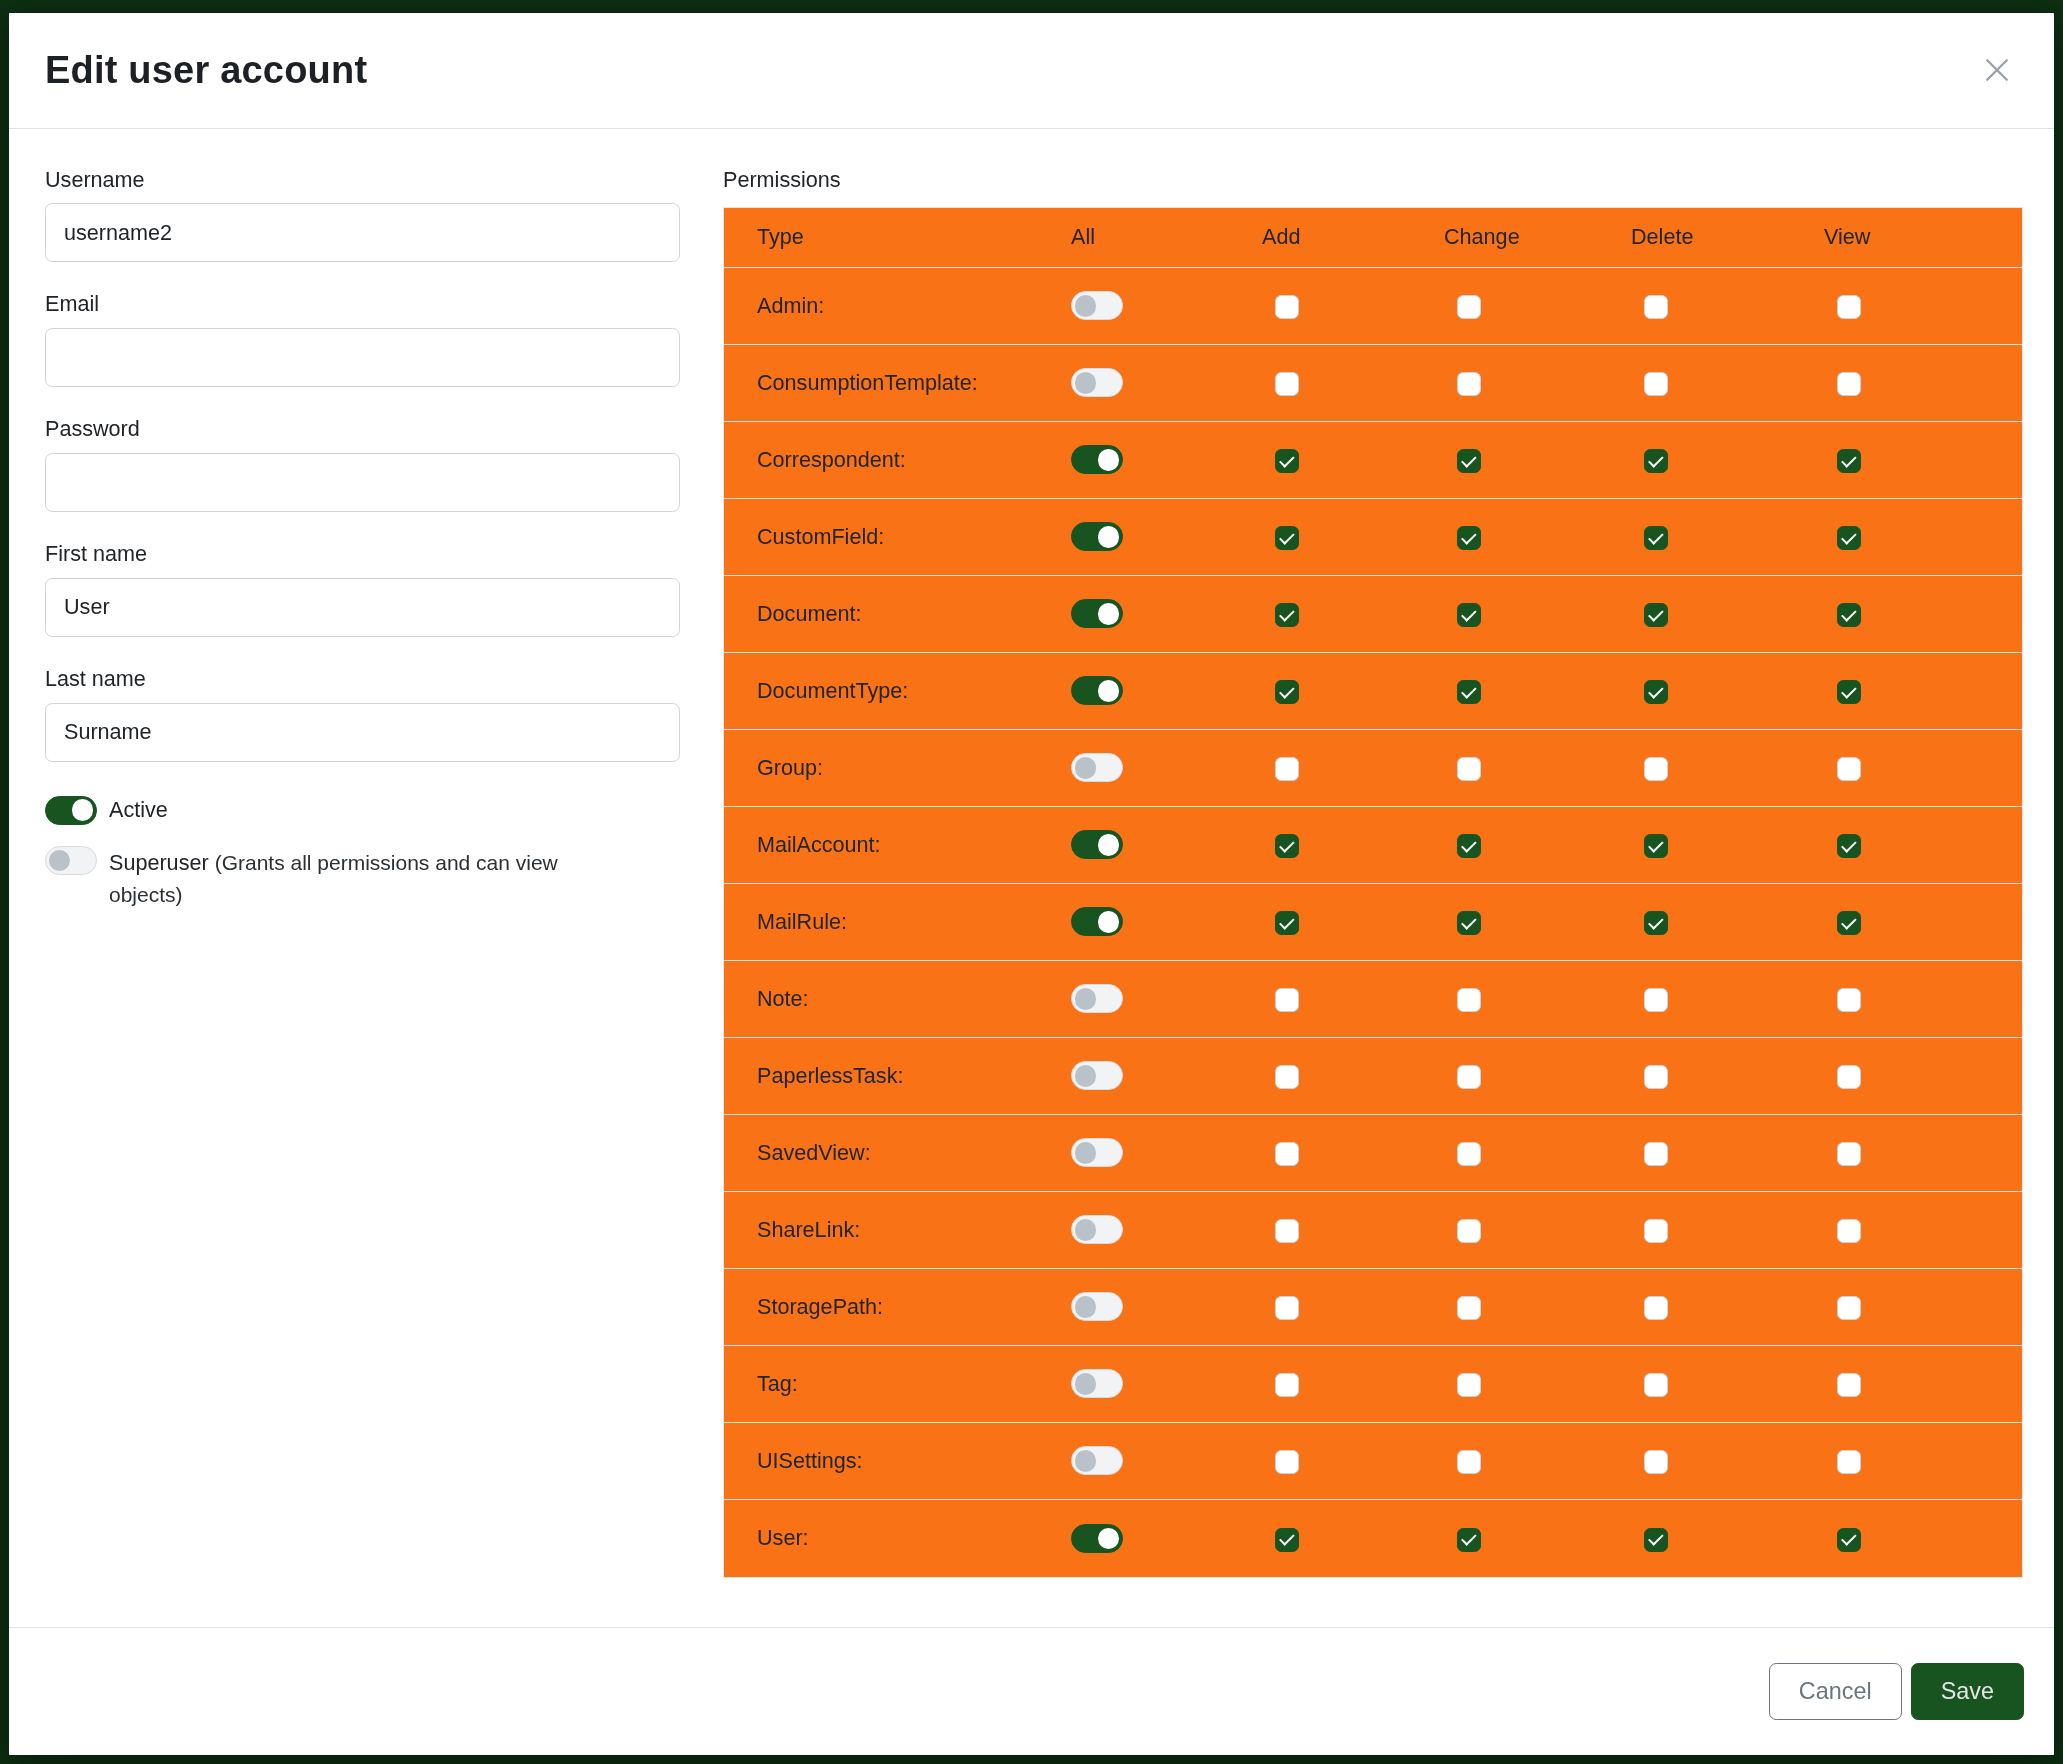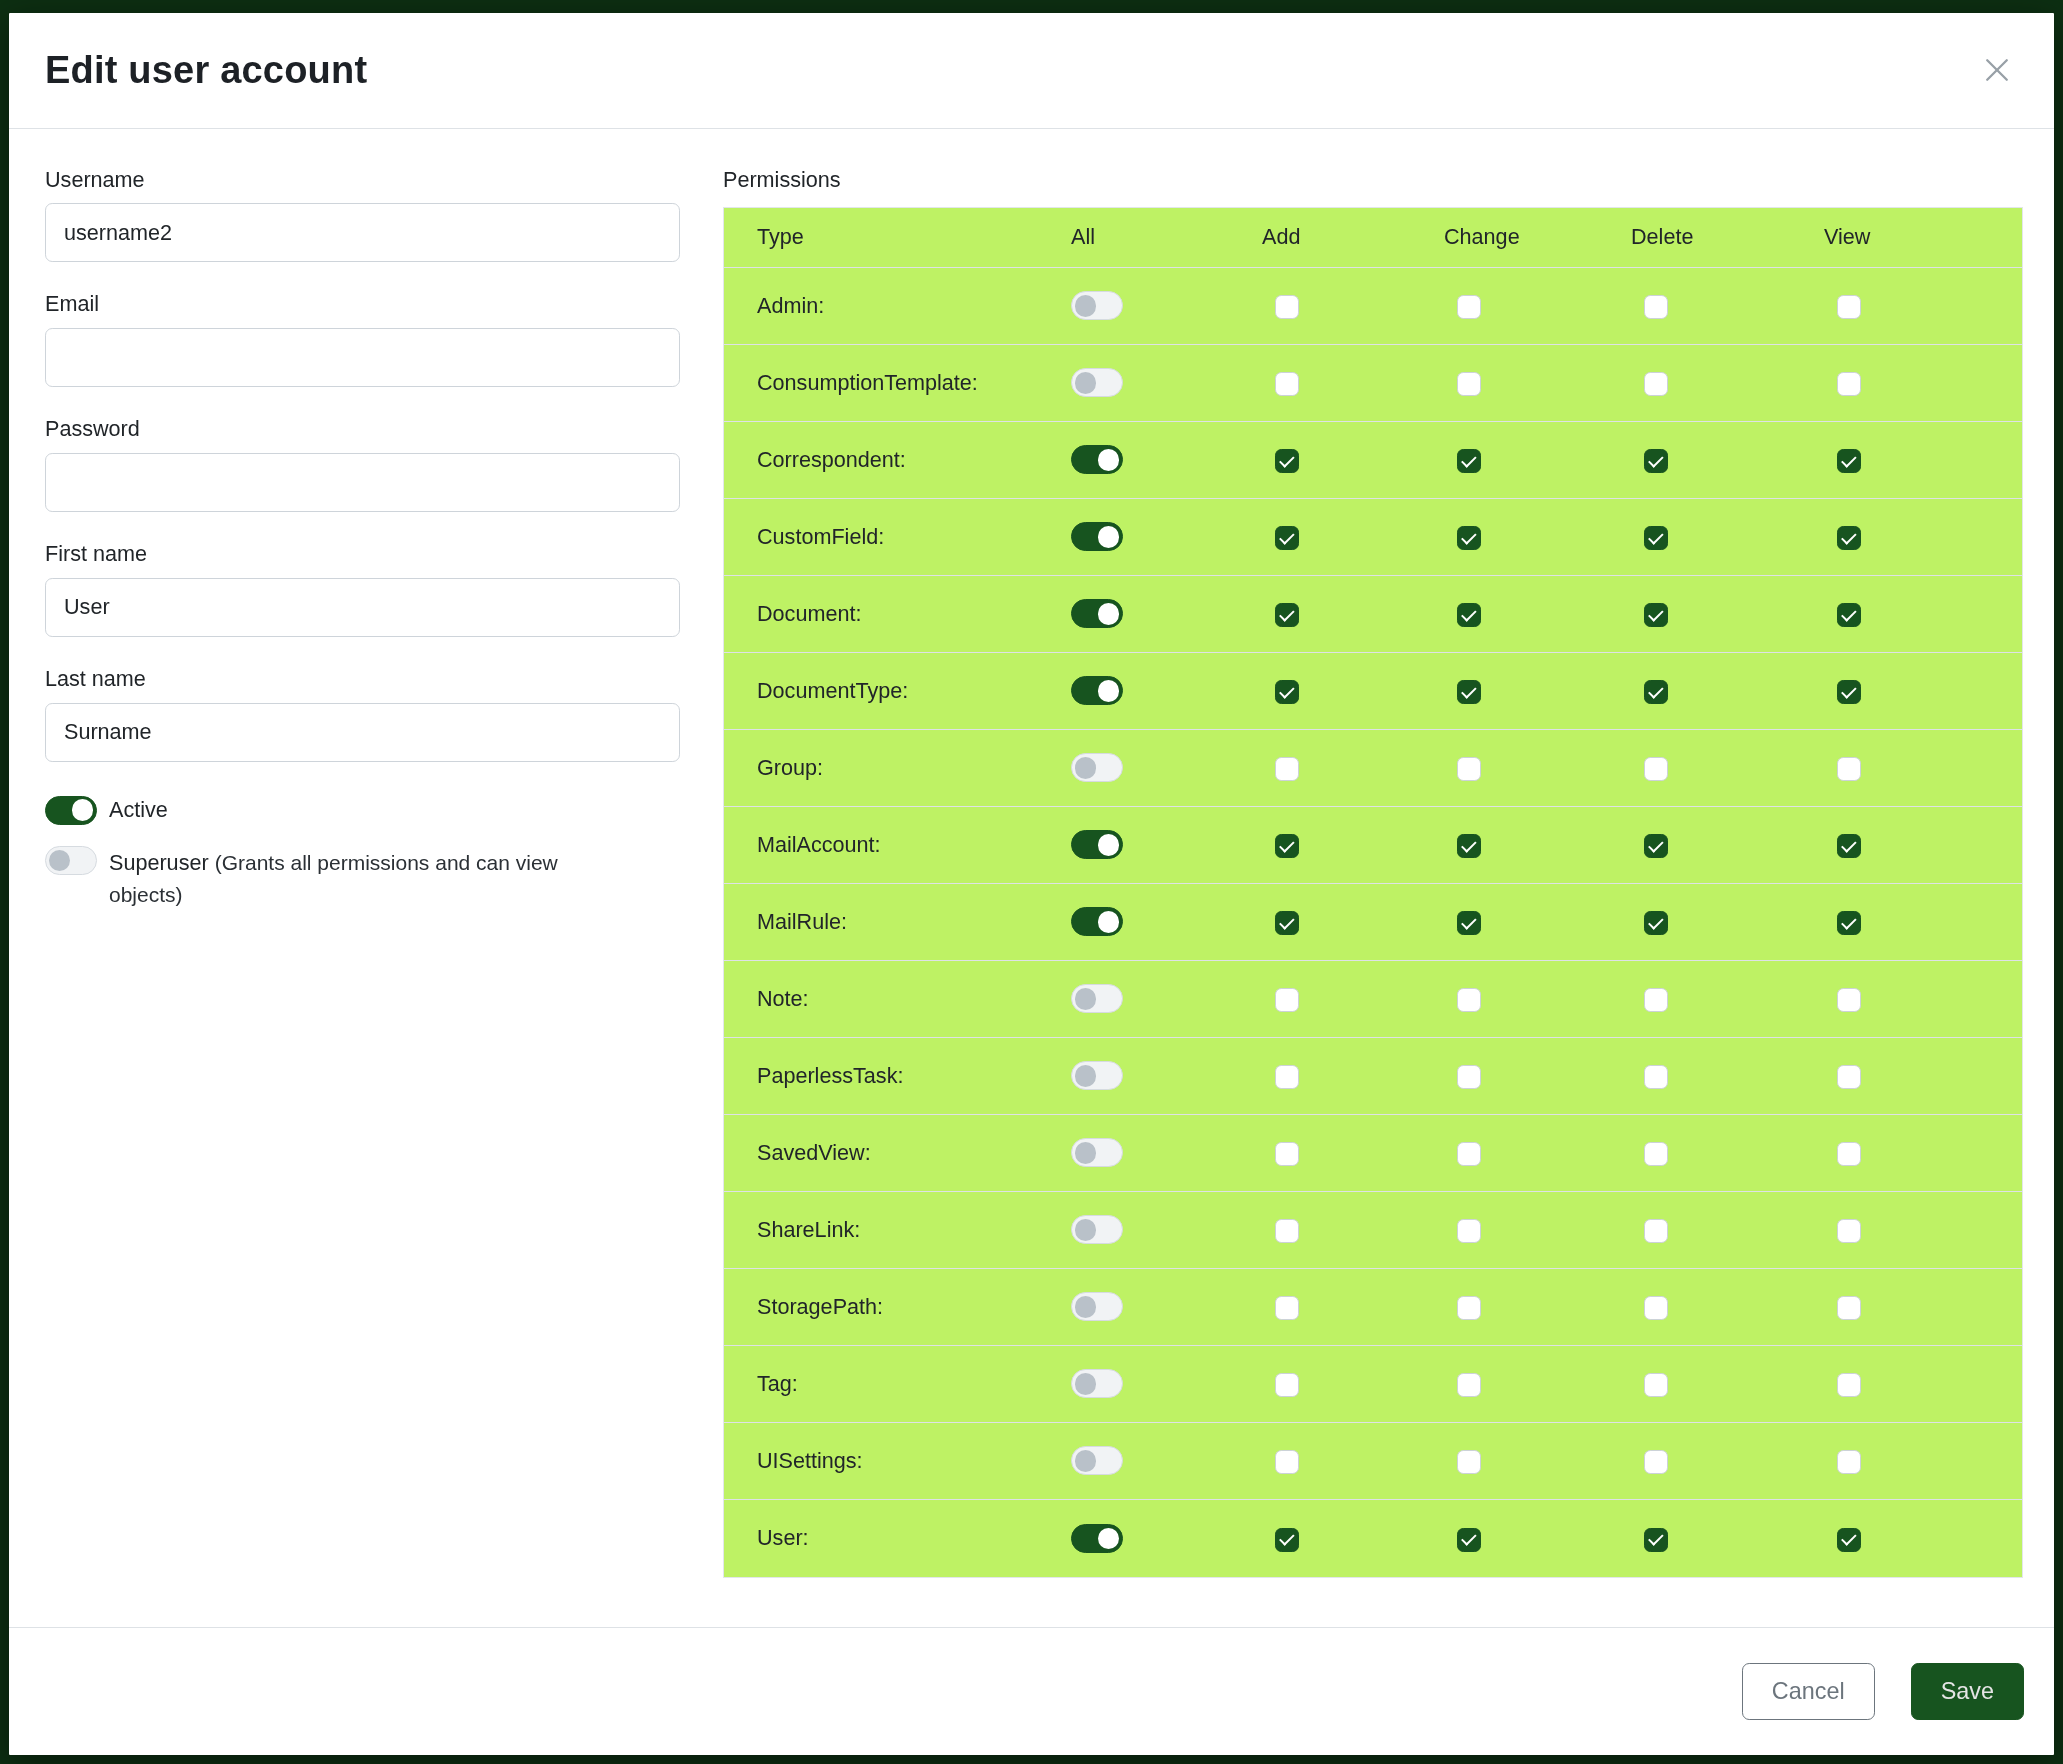--- a/index.html
+++ b/index.html
@@ -70,21 +70,21 @@
     background:#fff;cursor:pointer;
   }
   .chev{
     position:absolute;right:23.4px;top:50%;margin-top:-2.7px;width:0;height:0;
     border-left:7.2px solid transparent;border-right:7.2px solid transparent;
     border-top:8px solid #848b92;
   }
 
   
   .ptitle{font-size:21.6px;margin-bottom:14.4px;}
-  .ptable{border:0.9px solid #e2e6ea;background:#bef264;}
+  .ptable{border:0.9px solid #e2e6ea;background:#f97316;}
   .phead,.prow{
     display:grid;grid-template-columns:347px 191px 182px 187px 193px 1fr;
     align-items:center;
   }
   .phead{height:60px;border-bottom:0.9px solid var(--line);font-size:21.6px;color:var(--ink);}
   .prow{height:77px;border-bottom:0.9px solid var(--line);font-size:21.6px;}
   .prow:last-child{border-bottom:none;}
   .pcell{min-width:0;}
   .ptype{padding-left:33px;}
   .cbcell{padding-left:12.6px;}
@@ -97,21 +97,21 @@
   .cb.checked{background:var(--primary);border-color:var(--primary);}
   .cb.checked::after{
     content:"";position:absolute;left:4.5px;top:5.4px;width:11.7px;height:6.3px;
     border-left:2.7px solid #fff;border-bottom:2.7px solid #fff;
     transform:rotate(-45deg);
   }
 
   
   .mfooter{
     flex:0 0 128px;border-top:0.9px solid var(--line);
-    display:flex;align-items:center;justify-content:flex-end;gap:36px;
+    display:flex;align-items:center;justify-content:flex-end;gap:9px;
     padding:0 30px;
   }
   .btn{
     height:57px;border-radius:7.2px;font-family:"Liberation Sans",sans-serif;
     font-size:23.4px;padding:0 29px;cursor:pointer;
   }
   .btn-cancel{background:#fff;border:0.9px solid #6c757d;color:#6c757d;}
   .btn-save{background:var(--primary);border:0.9px solid var(--primary);color:#e5e5e5;}
 </style>
 </head>

